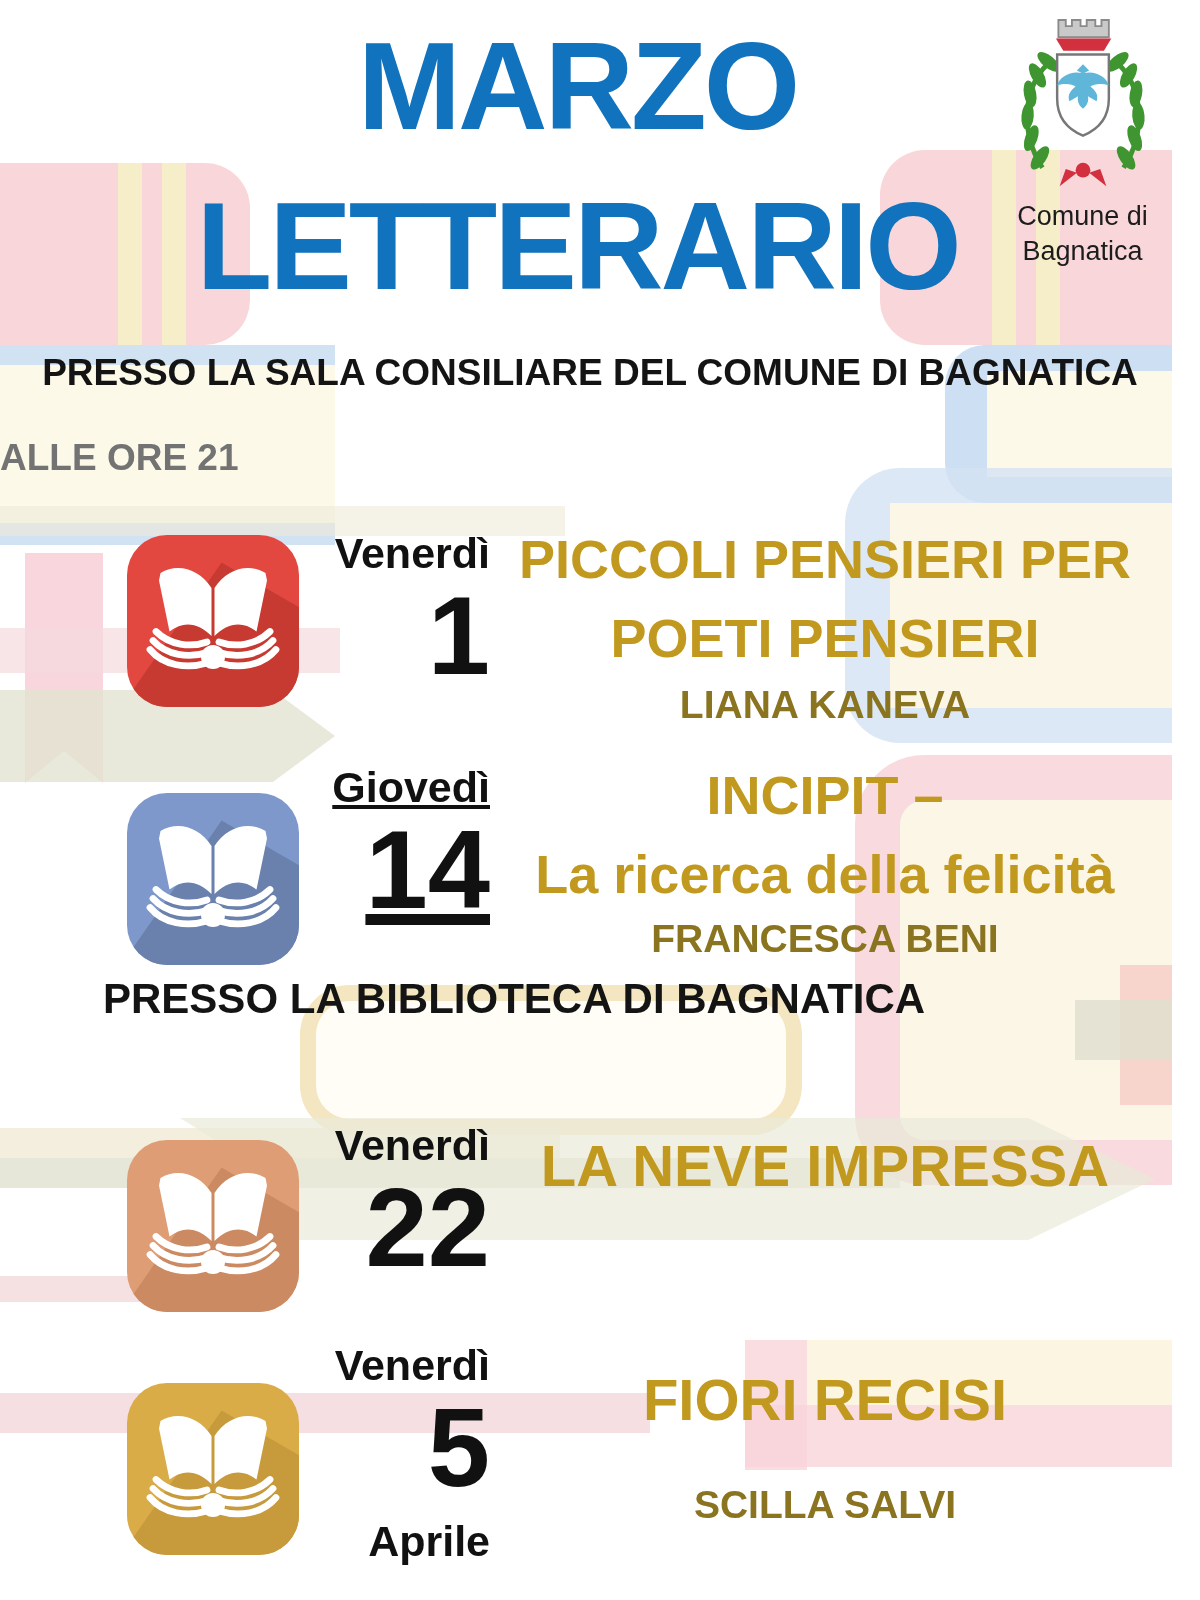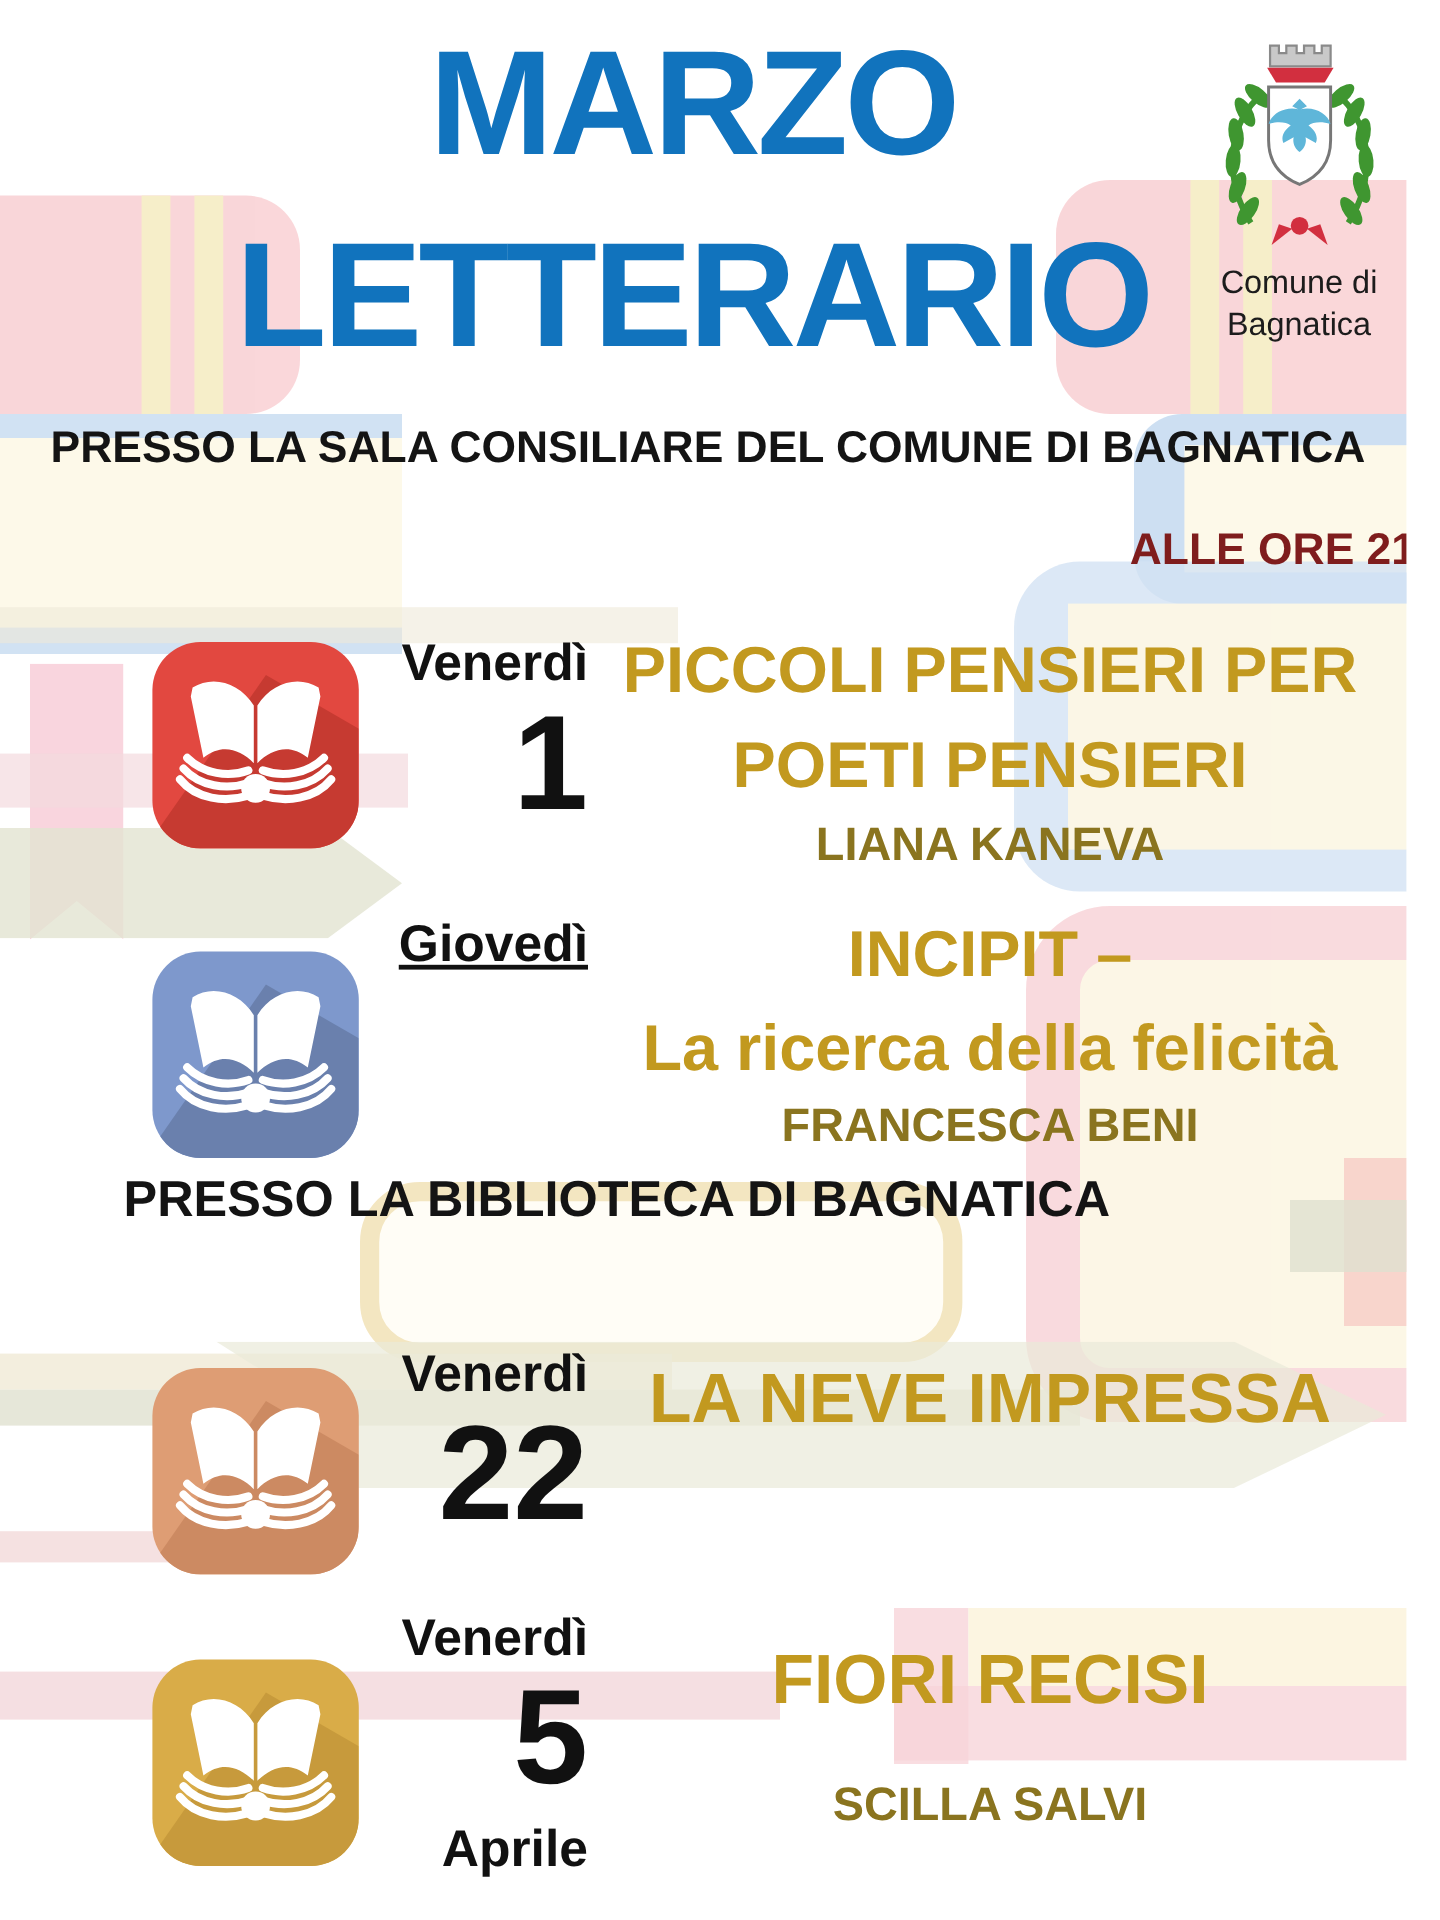--- a/index.html
+++ b/index.html
@@ -37,26 +37,26 @@
     clip-path:polygon(0 0,87% 0,100% 50%,87% 100%,0 100%,10% 50%);}
   .pinkL-v{left:745px;top:1340px;width:62px;height:130px;background:#f7d4da;opacity:.8;}
   .pinkL-h{left:745px;top:1405px;width:495px;height:62px;background:#f7d4da;opacity:.8;}
   .creamL{left:807px;top:1340px;width:433px;height:65px;background:#fbf3da;opacity:.8;}
   .pinkband-bl{left:-10px;top:1393px;width:660px;height:40px;background:#f3d7db;opacity:.8;}
   .creamband-e1{left:-10px;top:506px;width:575px;height:30px;background:#efe9d8;opacity:.6;}
 
   
   .title{position:absolute;left:0;top:6px;width:1155px;text-align:center;
     color:var(--blue);font-weight:700;font-size:124px;line-height:160px;letter-spacing:-3px;}
-  .logo{position:absolute;left:995px;top:28px;width:175px;text-align:center;}
+  .logo{position:absolute;left:995px;top:10px;width:175px;text-align:center;}
   .logo .caption{font-size:27px;line-height:35px;color:#1c1c1c;}
   .venue{position:absolute;left:0;top:352px;width:1180px;text-align:center;
     font-size:37px;font-weight:700;color:#141414;}
-  .time{position:absolute;left:0;top:437px;width:1180px;text-align:right;
-    font-size:37px;font-weight:700;color:#7f1d1d;}
+  .time{position:absolute;left:0;top:437px;width:1180px;text-align:left;
+    font-size:37px;font-weight:700;color:#737373;}
   .library{position:absolute;left:103px;top:975px;font-size:42px;font-weight:700;color:#141414;}
 
   
   .icon-box{position:absolute;width:172px;height:172px;border-radius:40px;
     background:var(--c);overflow:hidden;}
   .long-shadow{position:absolute;inset:0;background:var(--s);
     clip-path:polygon(0 95%,55% 16%,100% 42%,100% 100%,0 100%);}
   .book-glyph{position:absolute;left:11px;top:14px;width:150px;height:150px;}
   .date-box{position:absolute;width:190px;text-align:right;color:#111;}
   .day-label{font-size:43px;font-weight:700;line-height:50px;}
@@ -199,20 +199,21 @@
 
   <div>
     <div class="icon-box" style="left: 127px; top: 793px; --c: #7e98cc; --s: #6a80ad;">
       <div class="long-shadow"></div>
       <svg class="book-glyph" viewBox="0 0 100 100">
           <use href="#openbook"></use>
         </svg>
     </div>
     <div class="date-box" style="left:300px;top:762px;text-decoration:underline;">
       <div class="day-label">Giovedì</div>
+      <div class="day-number">14</div>
     </div>
     <div class="title-box" style="top:756px;">
       <div class="etitle sz54">
         <span>INCIPIT –</span><br>
         <span>La ricerca della felicità</span>
       </div>
       <div class="eauthor" style="margin-top:2px;">FRANCESCA BENI</div>
     </div>
   </div>
 

